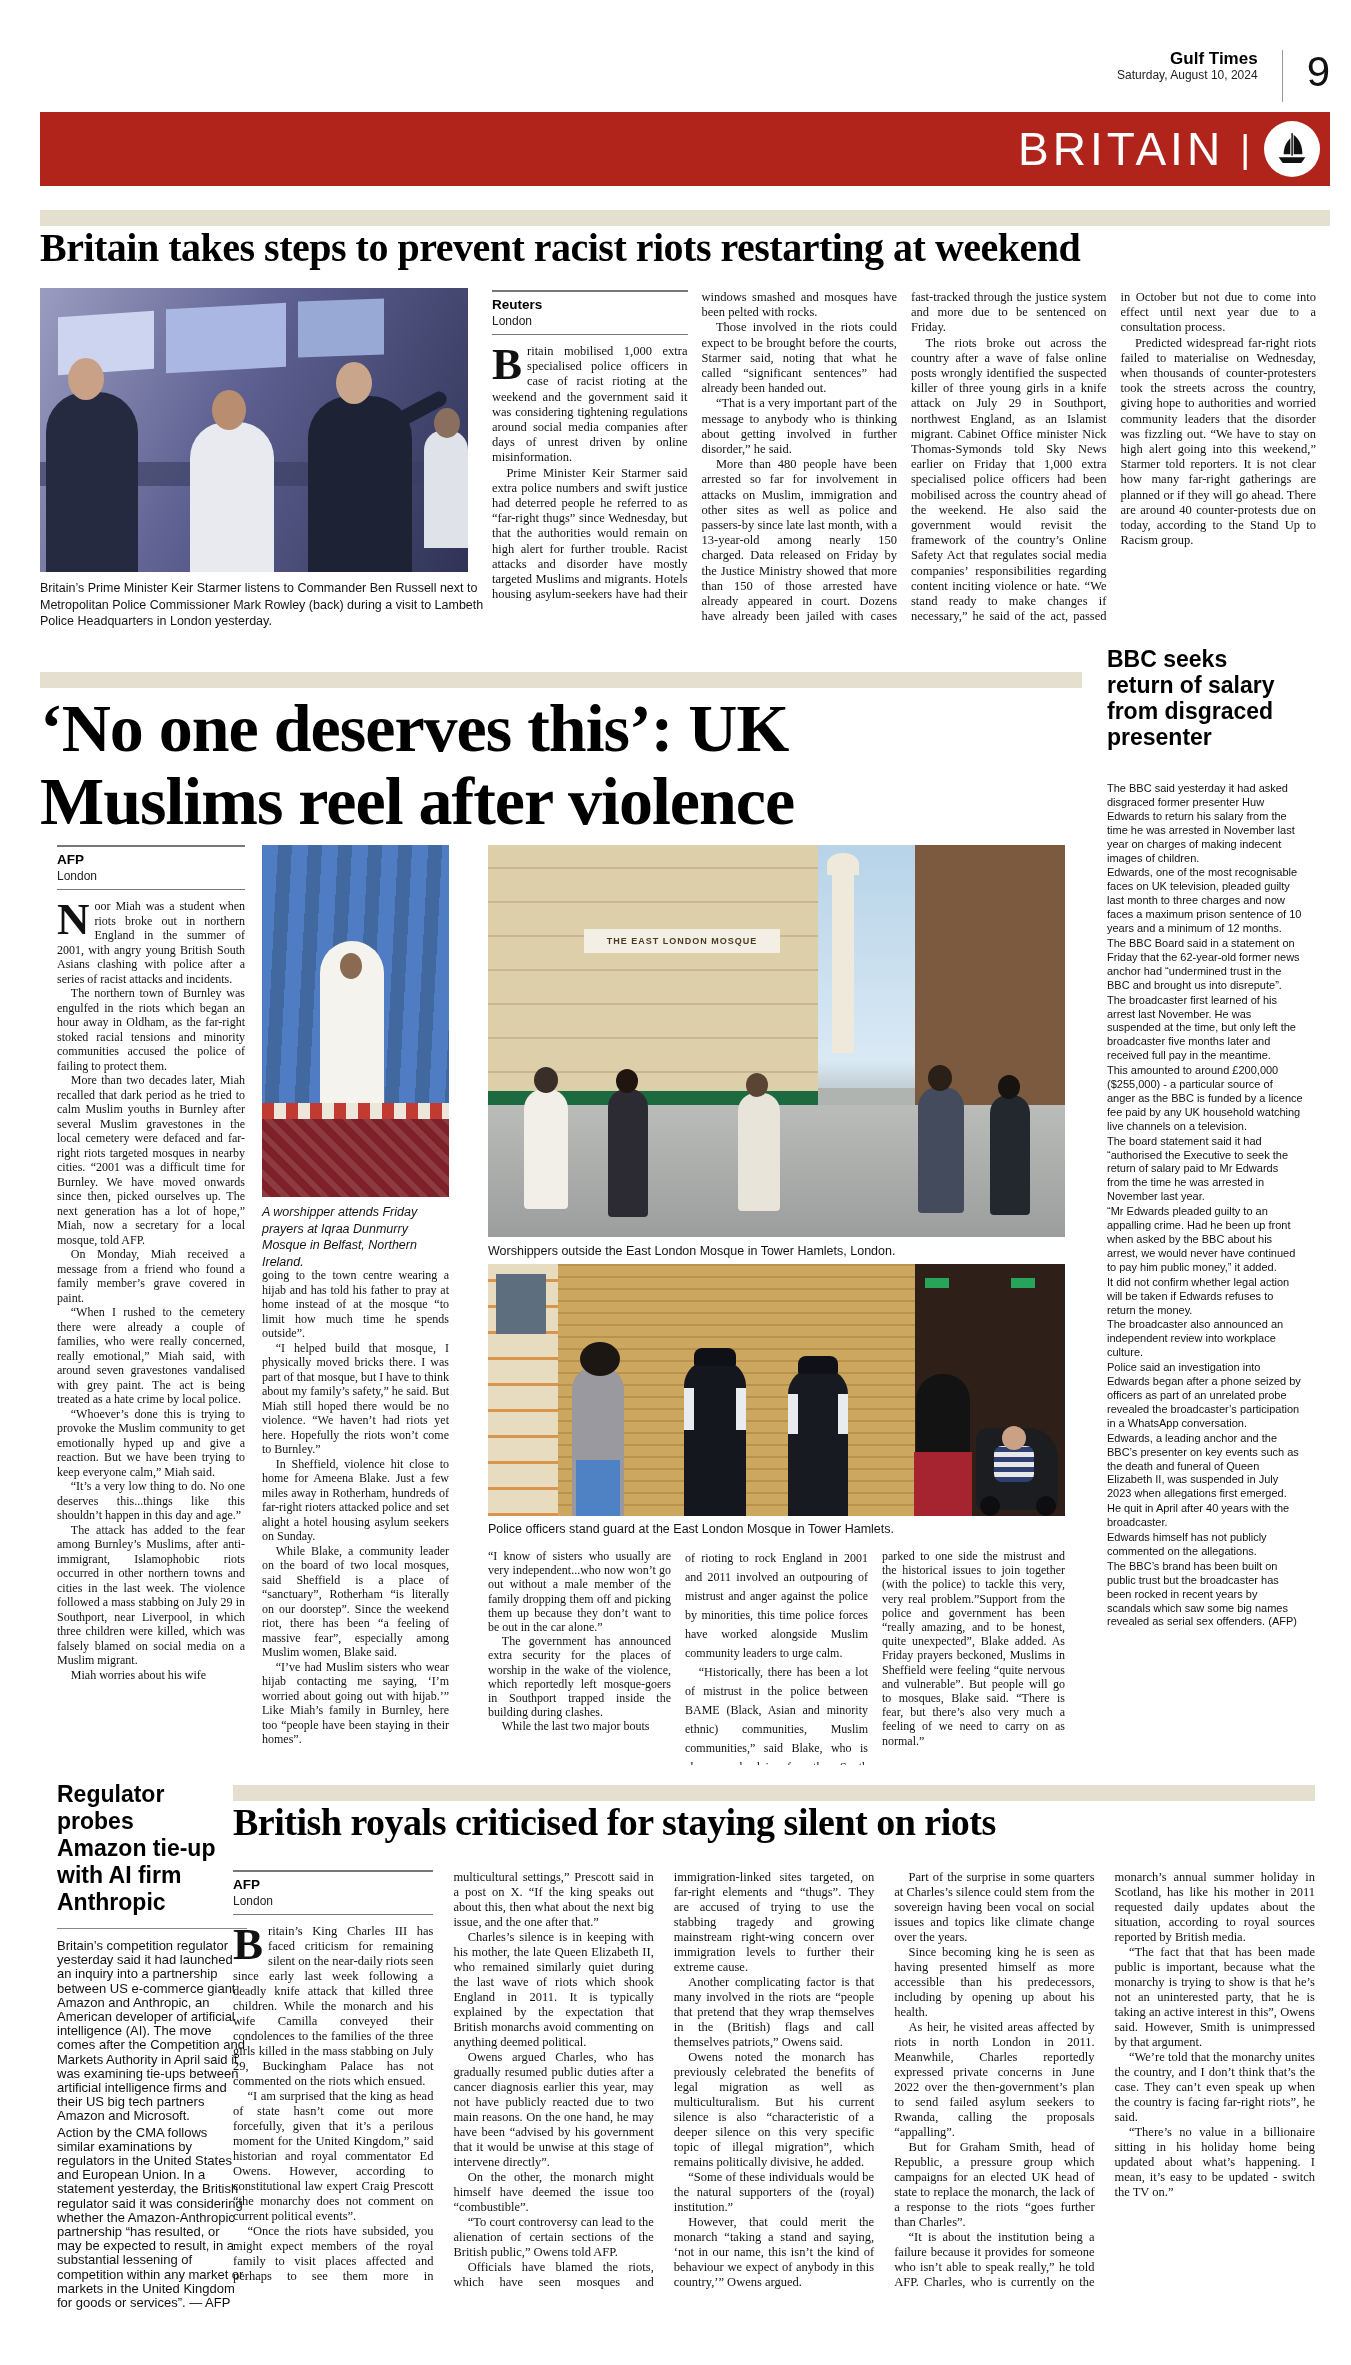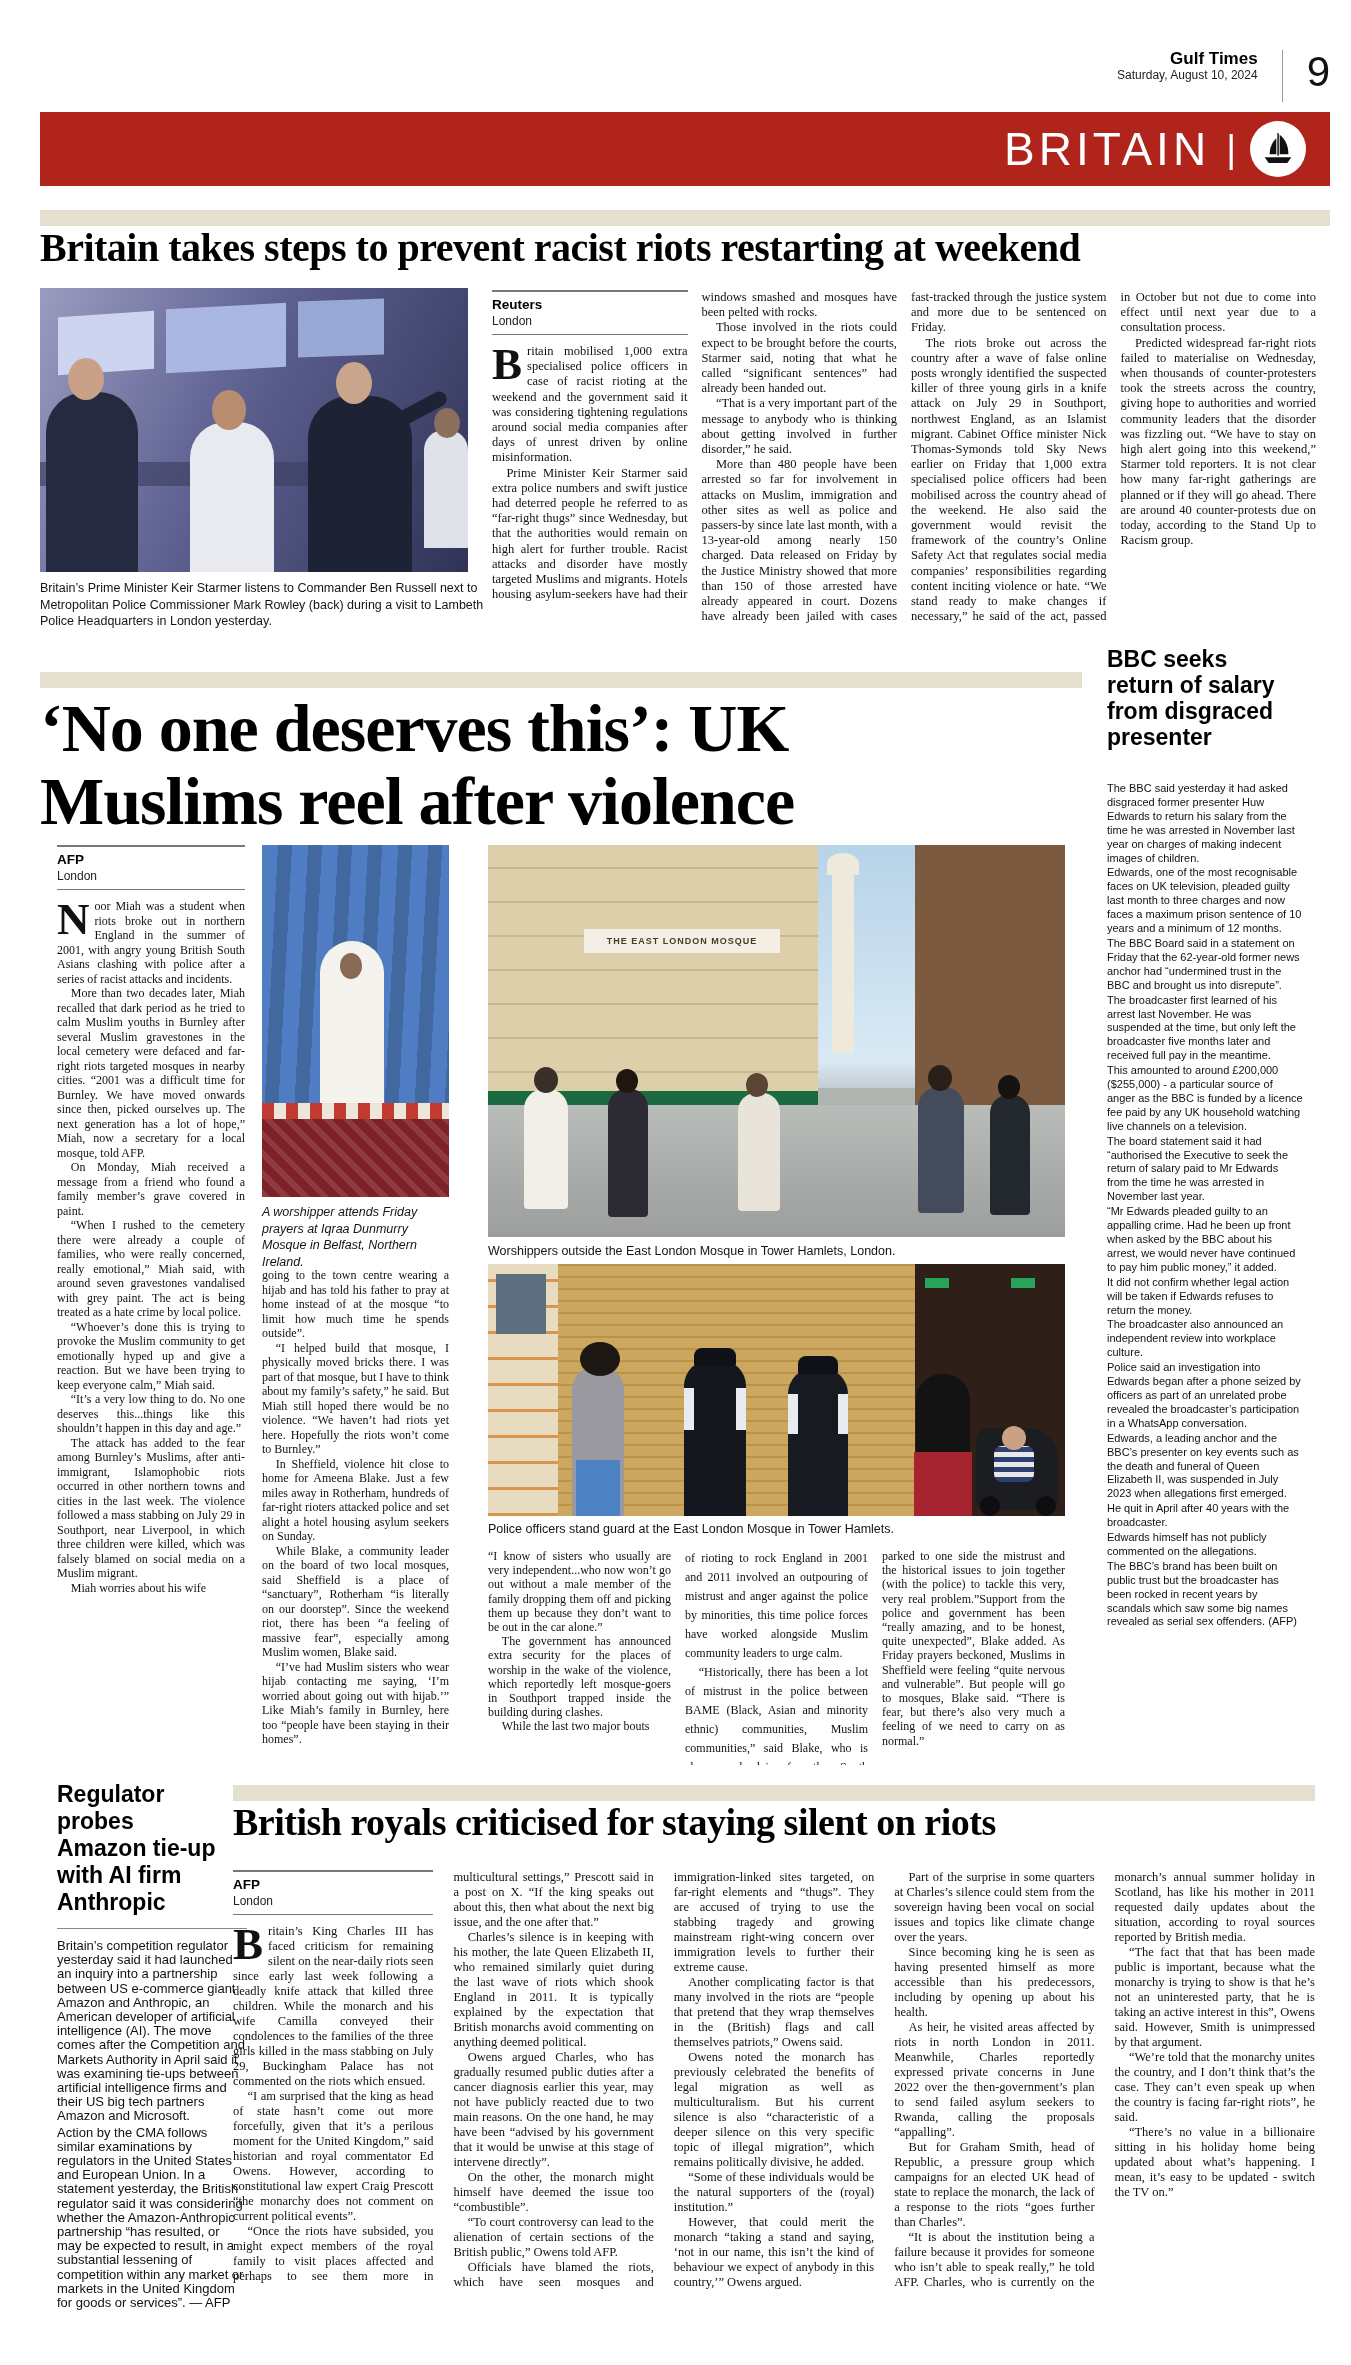--- a/index.html
+++ b/index.html
@@ -10,21 +10,21 @@
   
   .masthead-row{position:absolute;right:21px;top:50px;display:flex;align-items:flex-start;gap:24px;}
   .masthead{text-align:right;}
   .paper-name{font:bold 17px/18px "Liberation Sans",sans-serif;color:#000;}
   .paper-date{font:12px/15px "Liberation Sans",sans-serif;color:#222;}
   .vrule{width:1px;height:52px;background:#9a9a9a;}
   .page-number{font:400 42px/44px "Liberation Sans",sans-serif;color:#111;}
 
   
   .banner{position:absolute;left:40px;top:112px;width:1290px;height:74px;background:#b0241b;
-          display:flex;align-items:center;justify-content:flex-end;padding-right:24px;}
+          display:flex;align-items:center;justify-content:flex-end;padding-right:10px;}
   .banner-title{color:#fff;font:300 46px/46px "Liberation Sans",sans-serif;letter-spacing:4px;}
   .banner-sep{color:#fff;font:200 38px/38px "Liberation Sans",sans-serif;margin:0 14px 0 16px;}
   .banner-logo{width:56px;height:56px;border-radius:50%;background:#fff;display:flex;
                align-items:center;justify-content:center;}
   .banner-logo svg{width:40px;height:40px;}
 
   
   .bar{position:absolute;height:16px;background:#e4dfcf;}
   .caption{font:12.5px/16.5px "Liberation Sans",sans-serif;color:#141414;position:absolute;}
   .photo{position:absolute;overflow:hidden;}
@@ -181,20 +181,21 @@
       <p data-name="paragraph">The BBC’s brand has been built on public trust but the broadcaster has been rocked in recent years by scandals which saw some big names revealed as serial sex offenders. (AFP)</p>
     </div>
 </aside>
 
 <div class="body-serif dropcap-first" id="mcol1" data-name="muslims-column-1">
   <div class="byline" data-name="byline">
     <div class="agency" data-name="byline-agency">AFP</div>
     <div class="loc" data-name="byline-location">London</div>
   </div>
 <p data-name="paragraph">Noor Miah was a student when riots broke out in northern England in the summer of 2001, with angry young British South Asians clashing with police after a series of racist attacks and incidents.</p>
+    <p data-name="paragraph">The northern town of Burnley was engulfed in the riots which began an hour away in Oldham, as the far-right stoked racial tensions and minority communities accused the police of failing to protect them.</p>
     <p data-name="paragraph">More than two decades later, Miah recalled that dark period as he tried to calm Muslim youths in Burnley after several Muslim gravestones in the local cemetery were defaced and far-right riots targeted mosques in nearby cities. “2001 was a difficult time for Burnley. We have moved onwards since then, picked ourselves up. The next generation has a lot of hope,” Miah, now a secretary for a local mosque, told AFP.</p>
     <p data-name="paragraph">On Monday, Miah received a message from a friend who found a family member’s grave covered in paint.</p>
     <p data-name="paragraph">“When I rushed to the cemetery there were already a couple of families, who were really concerned, really emotional,” Miah said, with around seven gravestones vandalised with grey paint. The act is being treated as a hate crime by local police.</p>
     <p data-name="paragraph">“Whoever’s done this is trying to provoke the Muslim community to get emotionally hyped up and give a reaction. But we have been trying to keep everyone calm,” Miah said.</p>
     <p data-name="paragraph">“It’s a very low thing to do. No one deserves this...things like this shouldn’t happen in this day and age.”</p>
     <p data-name="paragraph">The attack has added to the fear among Burnley’s Muslims, after anti-immigrant, Islamophobic riots occurred in other northern towns and cities in the last week. The violence followed a mass stabbing on July 29 in Southport, near Liverpool, in which three children were killed, which was falsely blamed on social media on a Muslim migrant.</p>
     <p data-name="paragraph">Miah worries about his wife</p>
   </div>
 
 <div class="photo" id="photoB" data-name="photo-belfast-worshipper">

